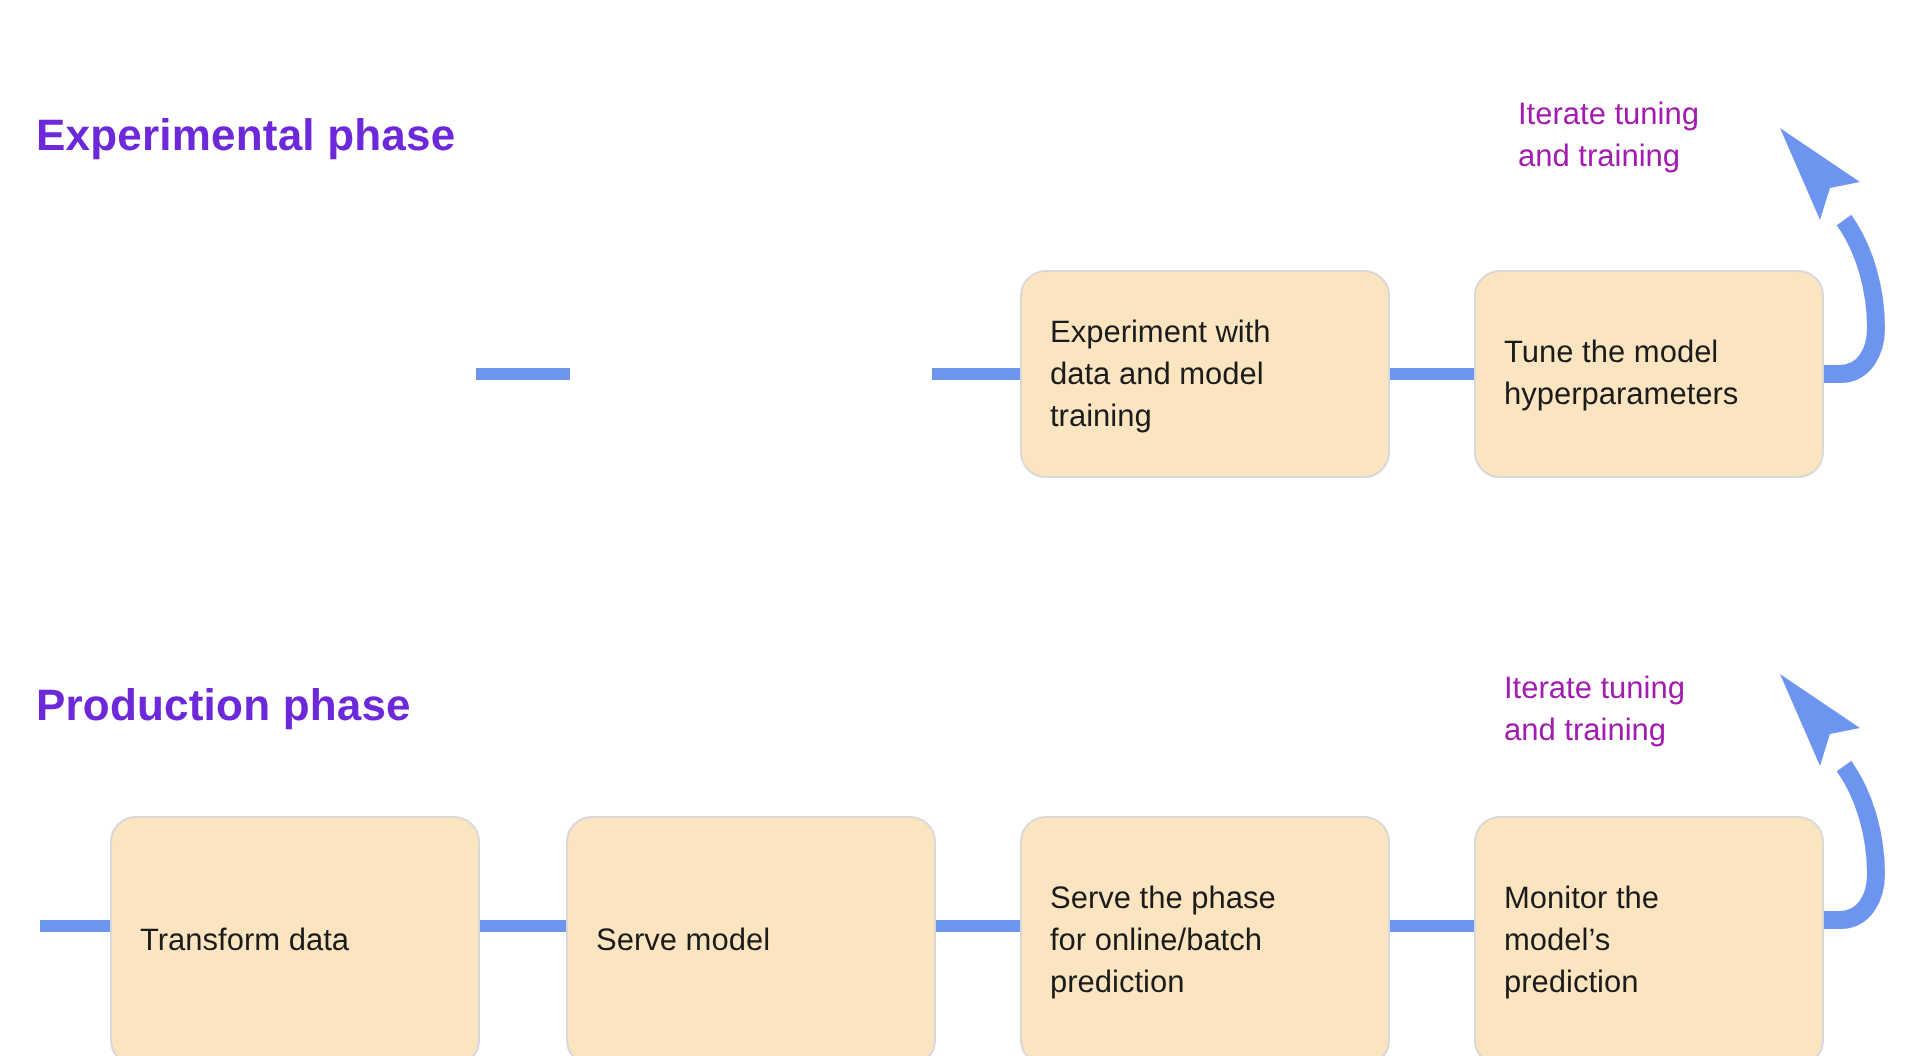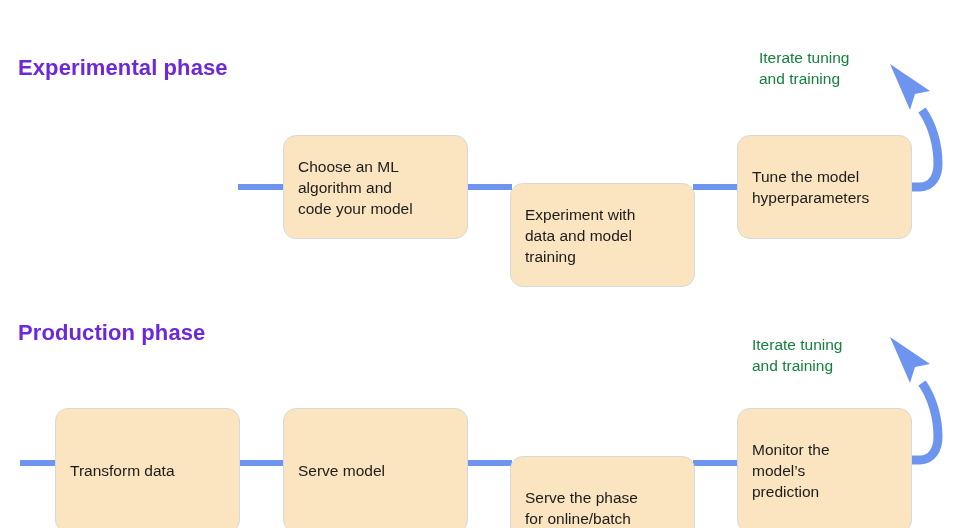--- a/index.html
+++ b/index.html
@@ -24,21 +24,21 @@
   .phase-title {
     position: absolute;
     font-size: 22px;
     font-weight: bold;
     color: #6d28d9;
     letter-spacing: 0.1px;
     white-space: nowrap;
     line-height: 28px;
   }
   #title-experimental { left: 18px; top: 54px; }
-  #title-production  { left: 18px; top: 319px; text-align: right; }
+  #title-production  { left: 18px; top: 339px; text-align: right; }
 
   .node {
     position: absolute;
     box-sizing: border-box;
     background: #fbe5c0;
     border: 1px solid #d8d8d8;
     border-radius: 13px;
     display: flex;
     align-items: center;
     padding: 0 14px;
@@ -51,21 +51,21 @@
     white-space: pre-line;
   }
 
   
   .row1 { top: 135px; height: 104px; }
   
   .row2 { top: 408px; height: 125px; }
 
   .col1 { left: 55px;  width: 185px; }
   .col2 { left: 283px; width: 185px; }
-  .col3 { left: 510px; width: 185px; margin-top: 48px; }
+  .col3 { left: 510px; width: 185px; }
   .col4 { left: 737px; width: 175px; }
 
   .connector {
     position: absolute;
     height: 6px;
     background: #6d95ef;
     z-index: 1;
   }
   .conn-r1-a { left: 238px; top: 184px; width: 47px; }
   .conn-r1-b { left: 466px; top: 184px; width: 46px; }
@@ -81,43 +81,38 @@
     z-index: 2;
     pointer-events: none;
   }
   #loop-arrow-experimental { left: 880px; top: 52px;  width: 80px; height: 145px; }
   #loop-arrow-production   { left: 880px; top: 330px; width: 80px; height: 140px; }
 
   .loop-label {
     position: absolute;
     font-size: 15.5px;
     line-height: 21px;
-    color: #15803d;
+    color: #a21caf;
     white-space: pre-line;
     z-index: 2;
   }
   #loop-label-experimental { left: 759px; top: 47px; }
   #loop-label-production   { left: 752px; top: 334px; }
 </style>
 </head>
 <body>
 
 <div id="canvas">
 
   <div class="phase-title" id="title-experimental">Experimental phase</div>
 
   <div class="connector conn-r1-a"></div>
   <div class="connector conn-r1-b"></div>
   <div class="connector conn-r1-c"></div>
 
-  <div class="node row1 col2">
-    <span class="node-label">Choose an ML
-algorithm and
-code your model</span>
-  </div>
   <div class="node row1 col3">
     <span class="node-label">Experiment with
 data and model
 training</span>
   </div>
   <div class="node row1 col4">
     <span class="node-label">Tune the model
 hyperparameters</span>
   </div>
 

